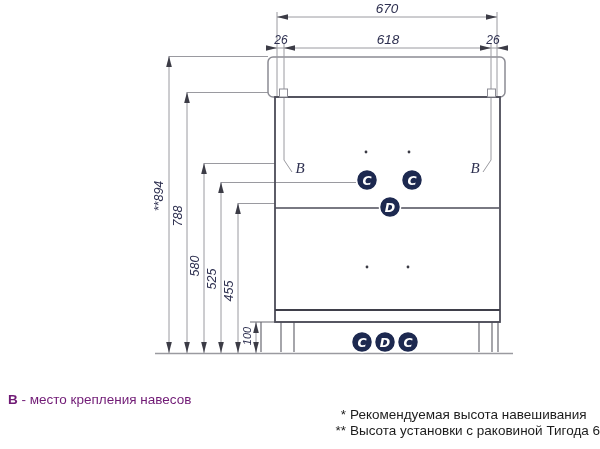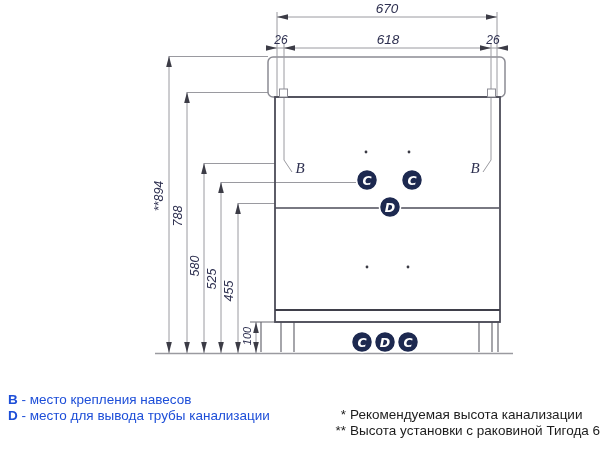--- a/index.html
+++ b/index.html
@@ -1,21 +1,21 @@
 <!DOCTYPE html>
 <html><head>
 <meta charset="utf-8">
 <style>
   html,body{margin:0;padding:0;background:#fff;}
   .page{position:relative;width:600px;height:449px;background:#fff;overflow:hidden;
         font-family:"Liberation Sans",sans-serif;}
   svg text.dim{font-family:"Liberation Sans",sans-serif;font-style:italic;fill:#2e3050;}
   svg text.marker-letter{font-family:"DejaVu Sans",sans-serif;font-style:italic;font-weight:bold;fill:#ffffff;}
   svg text.b-label{font-family:"Liberation Serif",serif;font-style:italic;fill:#2e3050;}
-  .legend{position:absolute;left:8px;top:392px;font-size:13.5px;color:#1d4ed8;line-height:15.5px;}
+  .legend{position:absolute;left:8px;top:392px;font-size:13.5px;color:#701a75;line-height:15.5px;}
   .legend .row{white-space:nowrap;}
   .legend .key{font-weight:bold;}
   .notes{position:absolute;left:330px;top:407px;font-size:13.5px;color:#1c1c1c;line-height:16px;}
   .notes .row{white-space:nowrap;}
   .notes .mark{display:inline-block;width:16px;text-align:right;margin-right:4px;}
 </style>
 </head>
 <body>
 
 <div class="page">
@@ -140,29 +140,25 @@
     <text class="dim" transform="rotate(-90 233 291)" x="233" y="291" text-anchor="middle" font-size="12.5">455</text>
     <text class="dim" transform="rotate(-90 251 336)" x="251" y="336" text-anchor="middle" font-size="11">100</text>
   </svg>
 
   
   <div class="legend">
     <div class="row">
       <span class="key">B</span>
       <span>- место крепления навесов</span>
     </div>
-    <div class="row">
-      <span class="key">D</span>
-      <span>- место для вывода трубы канализации</span>
-    </div>
   </div>
 
   
   <div class="notes">
     <div class="row">
-      <span class="mark">*</span><span>Рекомендуемая высота канализации</span>
+      <span class="mark">*</span><span>Рекомендуемая высота навешивания</span>
     </div>
     <div class="row">
       <span class="mark">**</span><span>Высота установки с раковиной Тигода 60</span>
     </div>
   </div>
 
 </div>
 
 </body></html>

